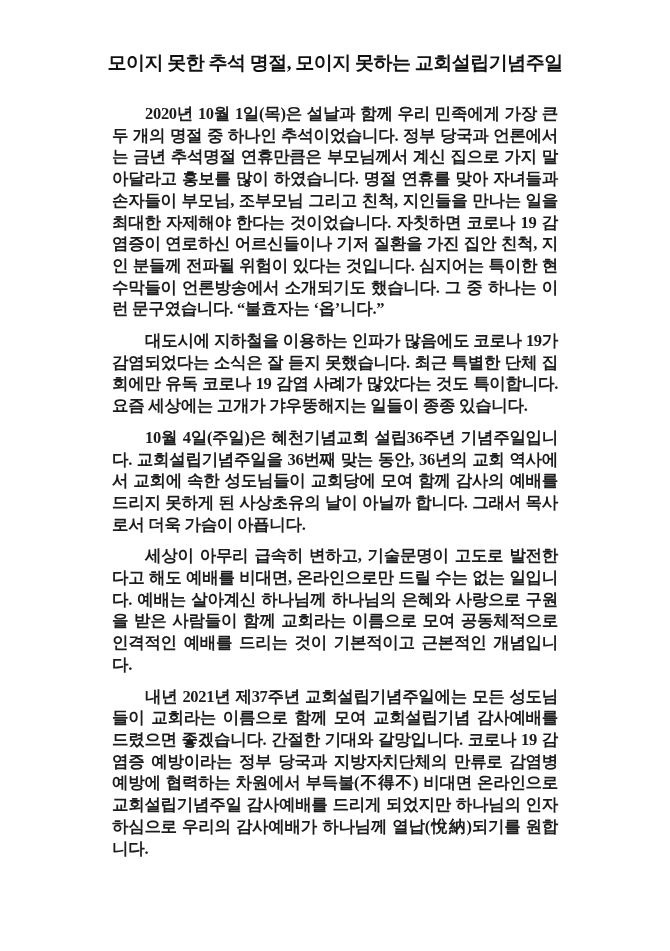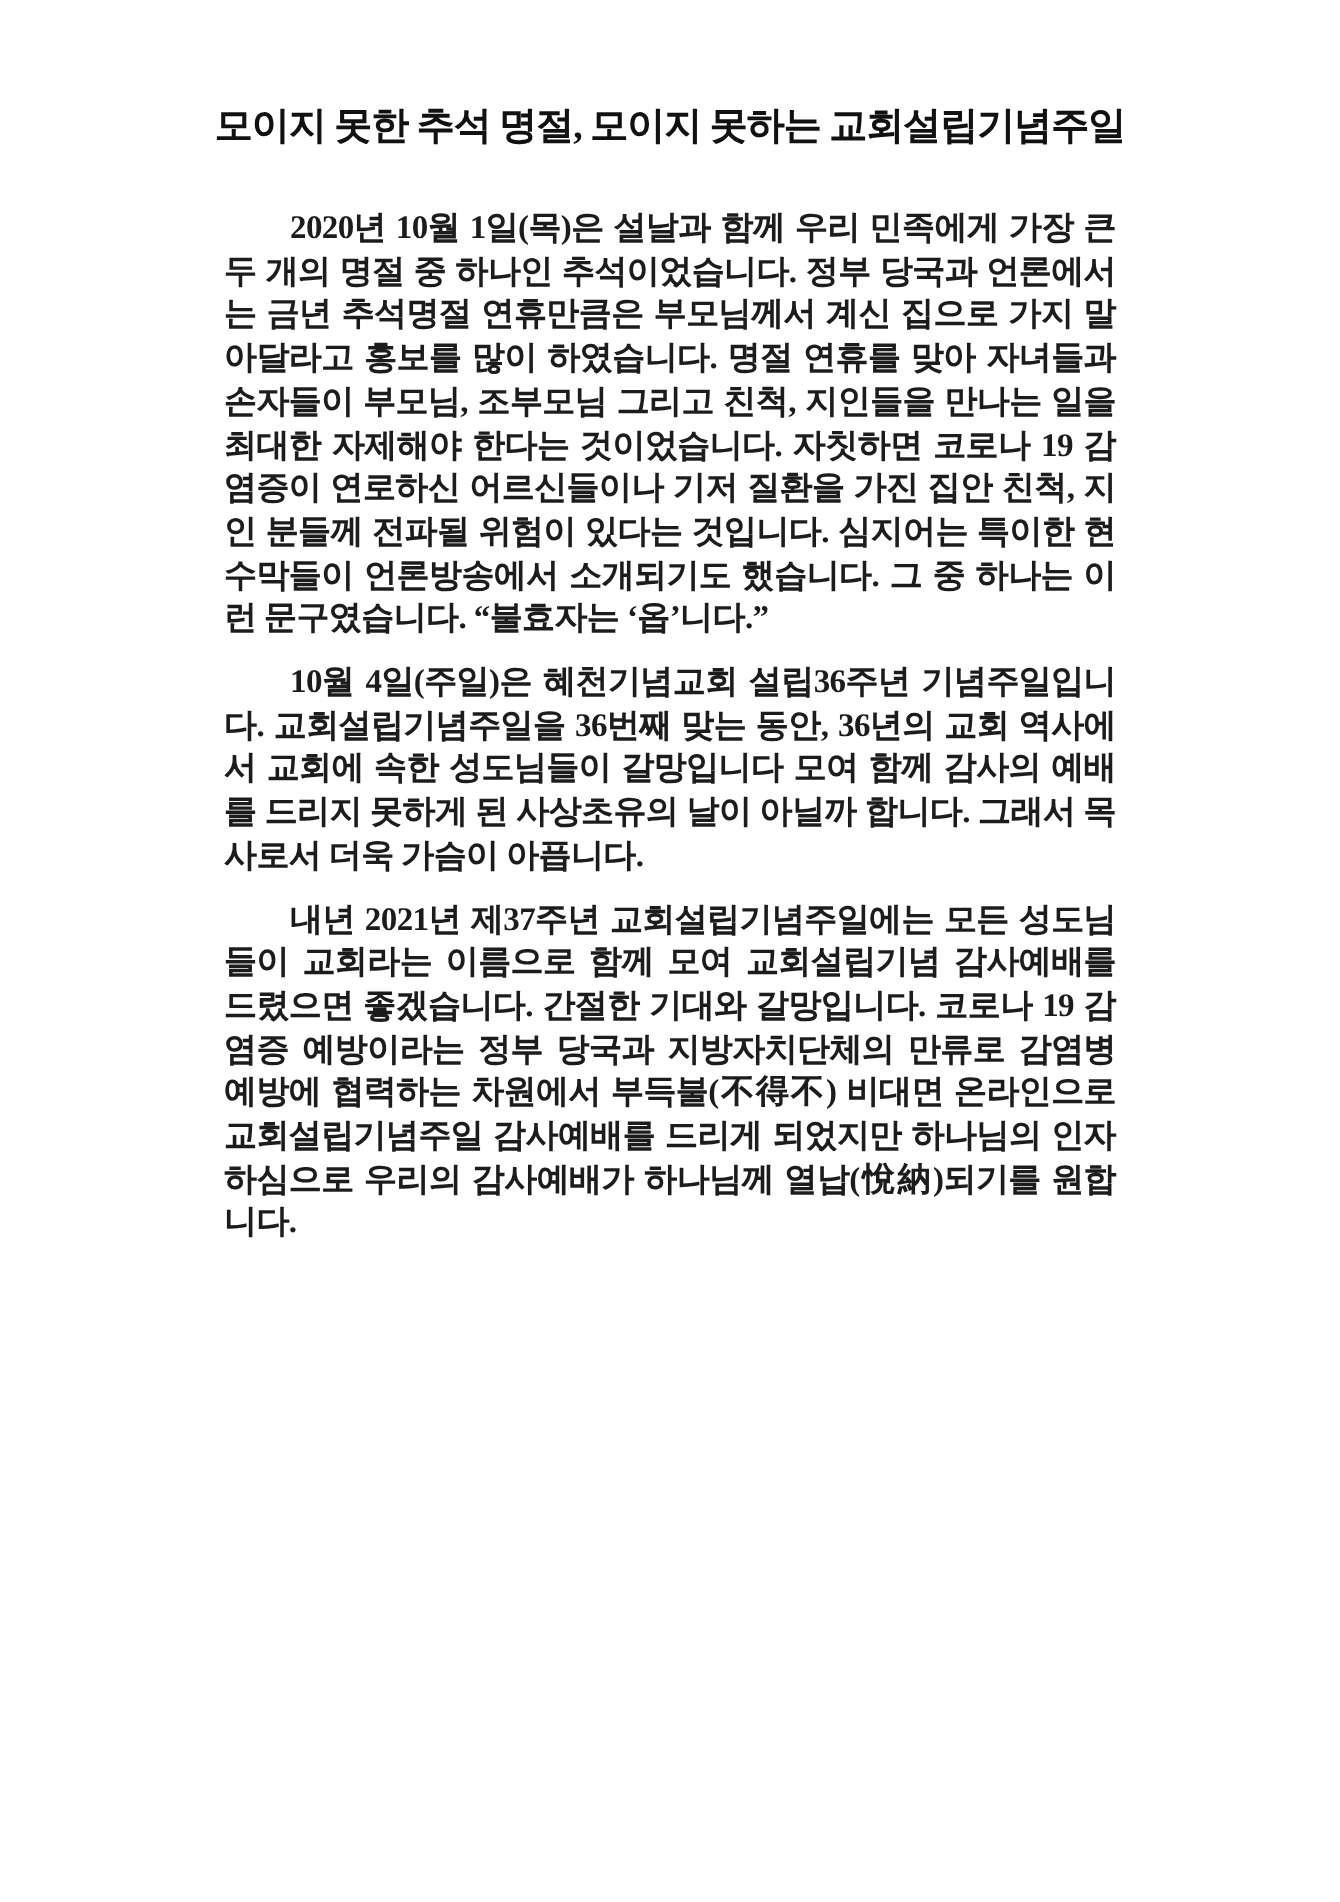--- a/index.html
+++ b/index.html
@@ -43,16 +43,18 @@
   }
 </style>
 </head>
 <body>
 
 <div class="page">
   <h1 class="doc-title">모이지 못한 추석 명절, 모이지 못하는 교회설립기념주일</h1>
 
   <div class="body-text">
     <p>2020년 10월 1일(목)은 설날과 함께 우리 민족에게 가장 큰 두 개의 명절 중 하나인 추석이었습니다. 정부 당국과 언론에서는 금년 추석명절 연휴만큼은 부모님께서 계신 집으로 가지 말아달라고 홍보를 많이 하였습니다. 명절 연휴를 맞아 자녀들과 손자들이 부모님, 조부모님 그리고 친척, 지인들을 만나는 일을 최대한 자제해야 한다는 것이었습니다. 자칫하면 코로나 19 감염증이 연로하신 어르신들이나 기저 질환을 가진 집안 친척, 지인 분들께 전파될 위험이 있다는 것입니다. 심지어는 특이한 현수막들이 언론방송에서 소개되기도 했습니다. 그 중 하나는 이런 문구였습니다. “불효자는 ‘옵’니다.”</p>
-    <p>10월 4일(주일)은 혜천기념교회 설립36주년 기념주일입니다. 교회설립기념주일을 36번째 맞는 동안, 36년의 교회 역사에서 교회에 속한 성도님들이 갈망입니다 모여 함께 감사의 예배를 드리지 못하게 된 사상초유의 날이 아닐까 합니다. 그래서 목사로서 더욱 가슴이 아픕니다.</p>
+    <p>대도시에 지하철을 이용하는 인파가 많음에도 코로나 19가 감염되었다는 소식은 잘 듣지 못했습니다. 최근 특별한 단체 집회에만 유독 코로나 19 감염 사례가 많았다는 것도 특이합니다. 요즘 세상에는 고개가 갸우뚱해지는 일들이 종종 있습니다.</p>
+    <p>10월 4일(주일)은 혜천기념교회 설립36주년 기념주일입니다. 교회설립기념주일을 36번째 맞는 동안, 36년의 교회 역사에서 교회에 속한 성도님들이 교회당에 모여 함께 감사의 예배를 드리지 못하게 된 사상초유의 날이 아닐까 합니다. 그래서 목사로서 더욱 가슴이 아픕니다.</p>
+    <p>세상이 아무리 급속히 변하고, 기술문명이 고도로 발전한다고 해도 예배를 비대면, 온라인으로만 드릴 수는 없는 일입니다. 예배는 살아계신 하나님께 하나님의 은혜와 사랑으로 구원을 받은 사람들이 함께 교회라는 이름으로 모여 공동체적으로 인격적인 예배를 드리는 것이 기본적이고 근본적인 개념입니다.</p>
     <p>내년 2021년 제37주년 교회설립기념주일에는 모든 성도님들이 교회라는 이름으로 함께 모여 교회설립기념 감사예배를 드렸으면 좋겠습니다. 간절한 기대와 갈망입니다. 코로나 19 감염증 예방이라는 정부 당국과 지방자치단체의 만류로 감염병 예방에 협력하는 차원에서 부득불(不得不) 비대면 온라인으로 교회설립기념주일 감사예배를 드리게 되었지만 하나님의 인자하심으로 우리의 감사예배가 하나님께 열납(悅納)되기를 원합니다.</p>
   </div>
 </div>
 
 </body></html>

